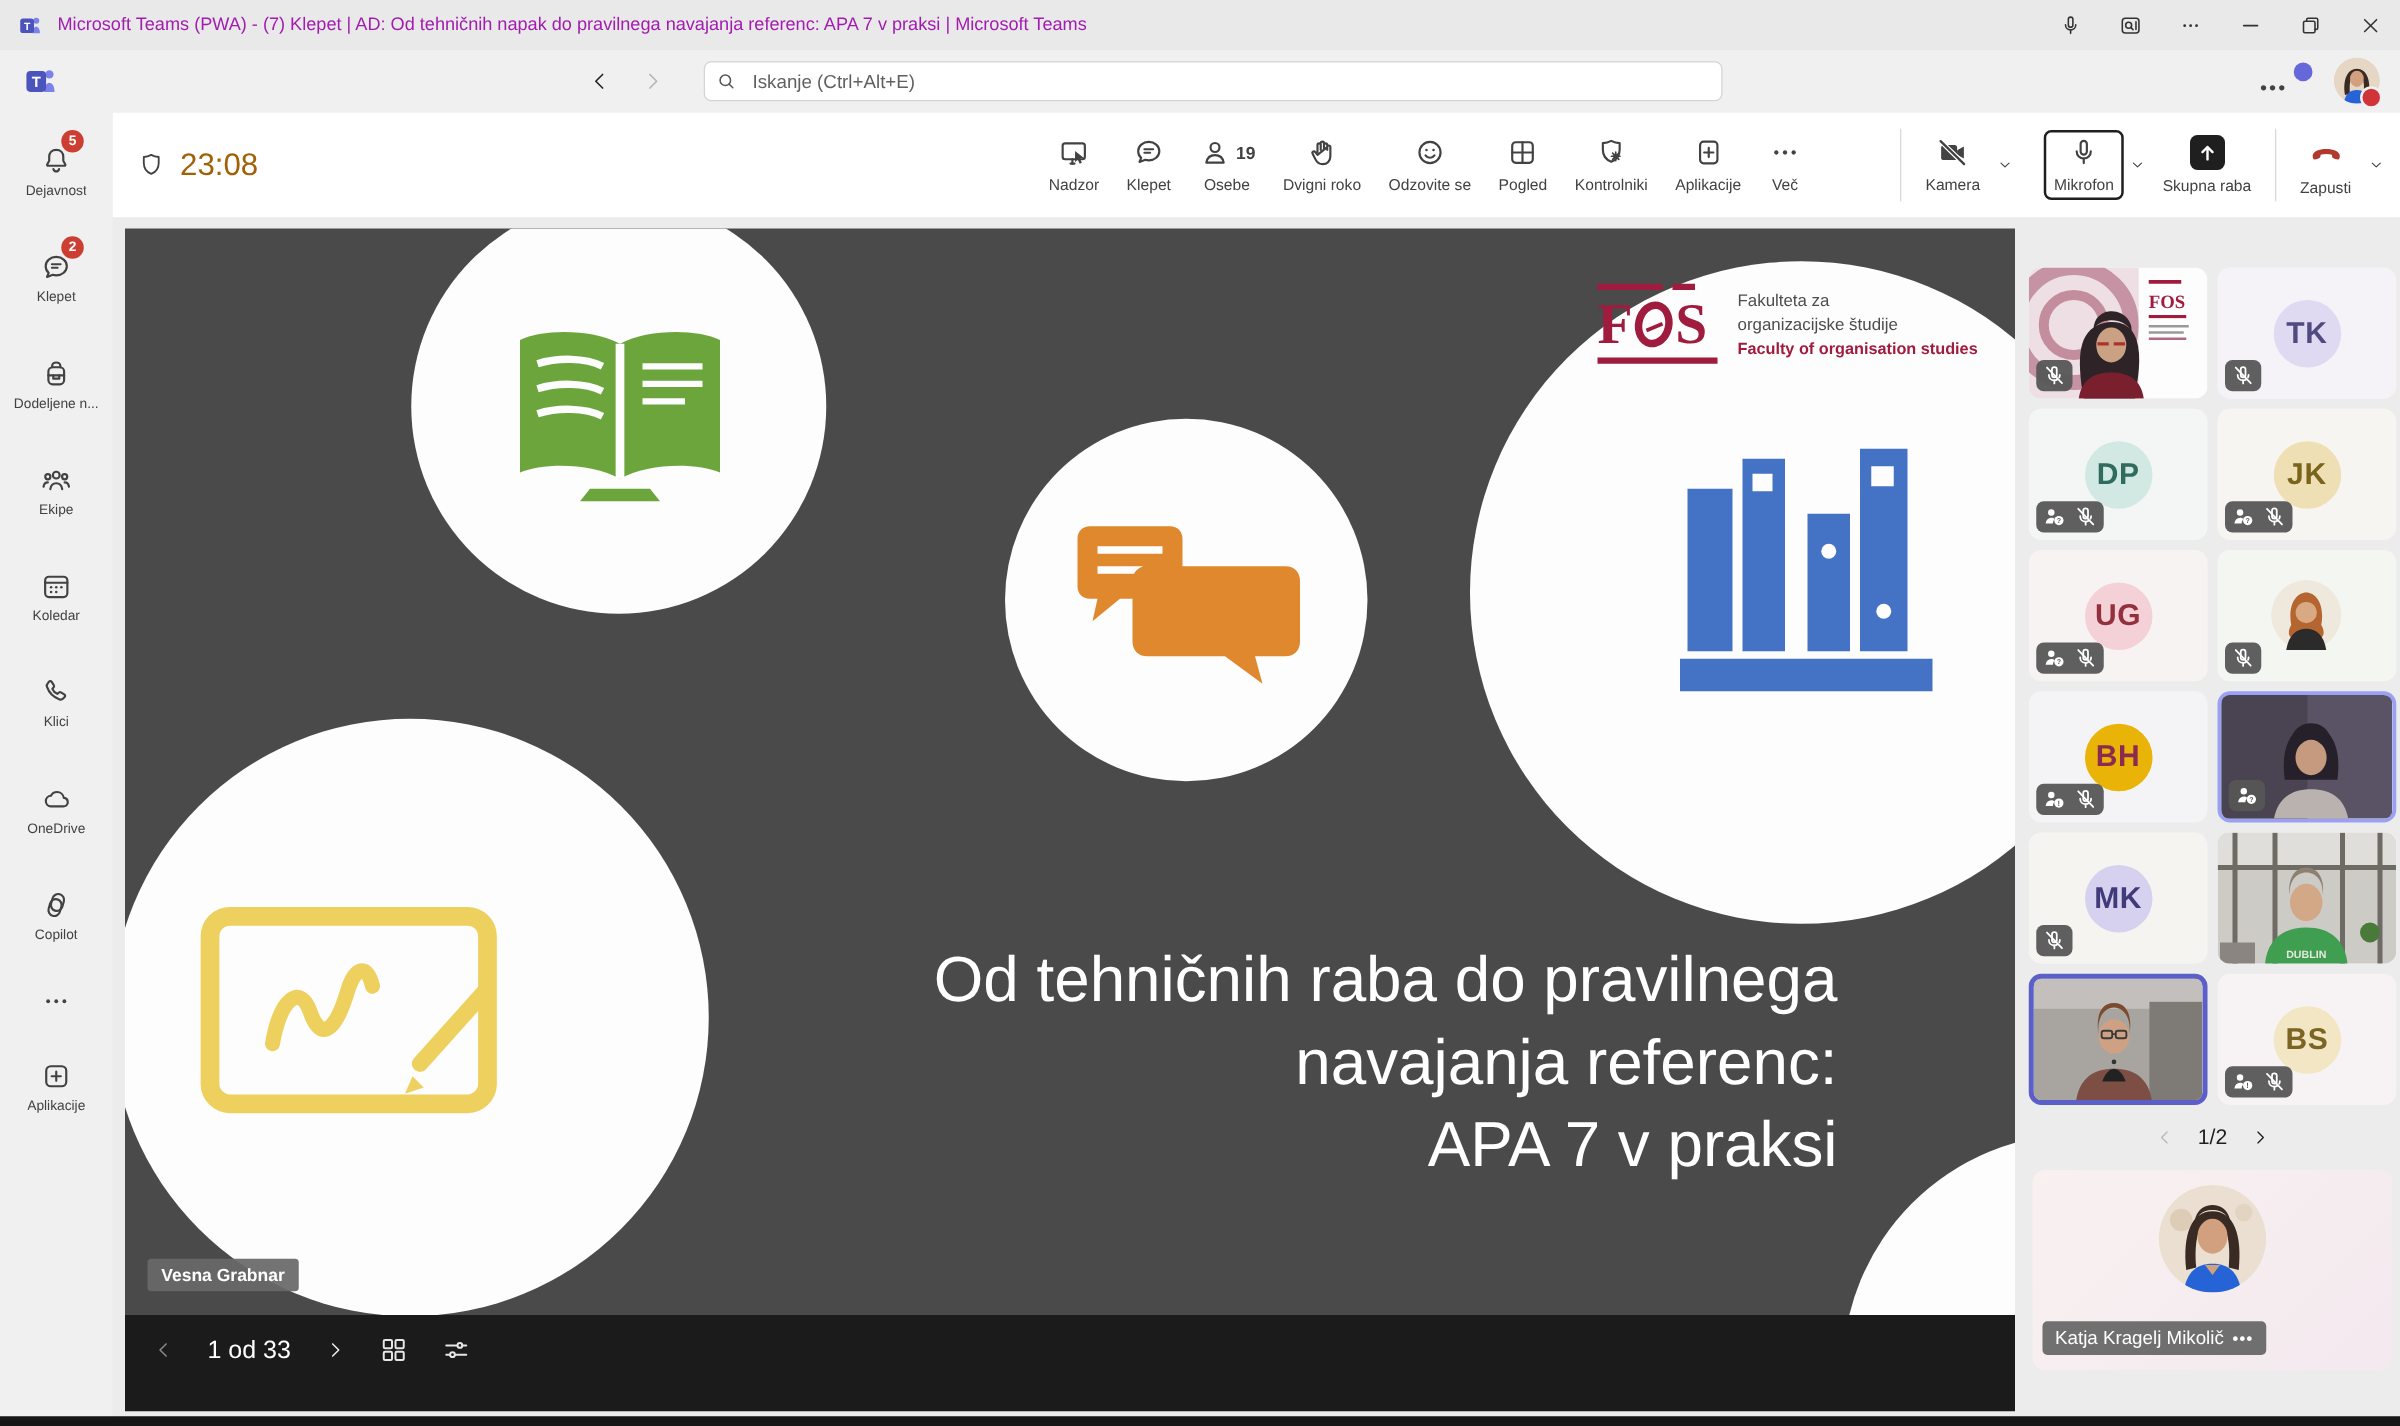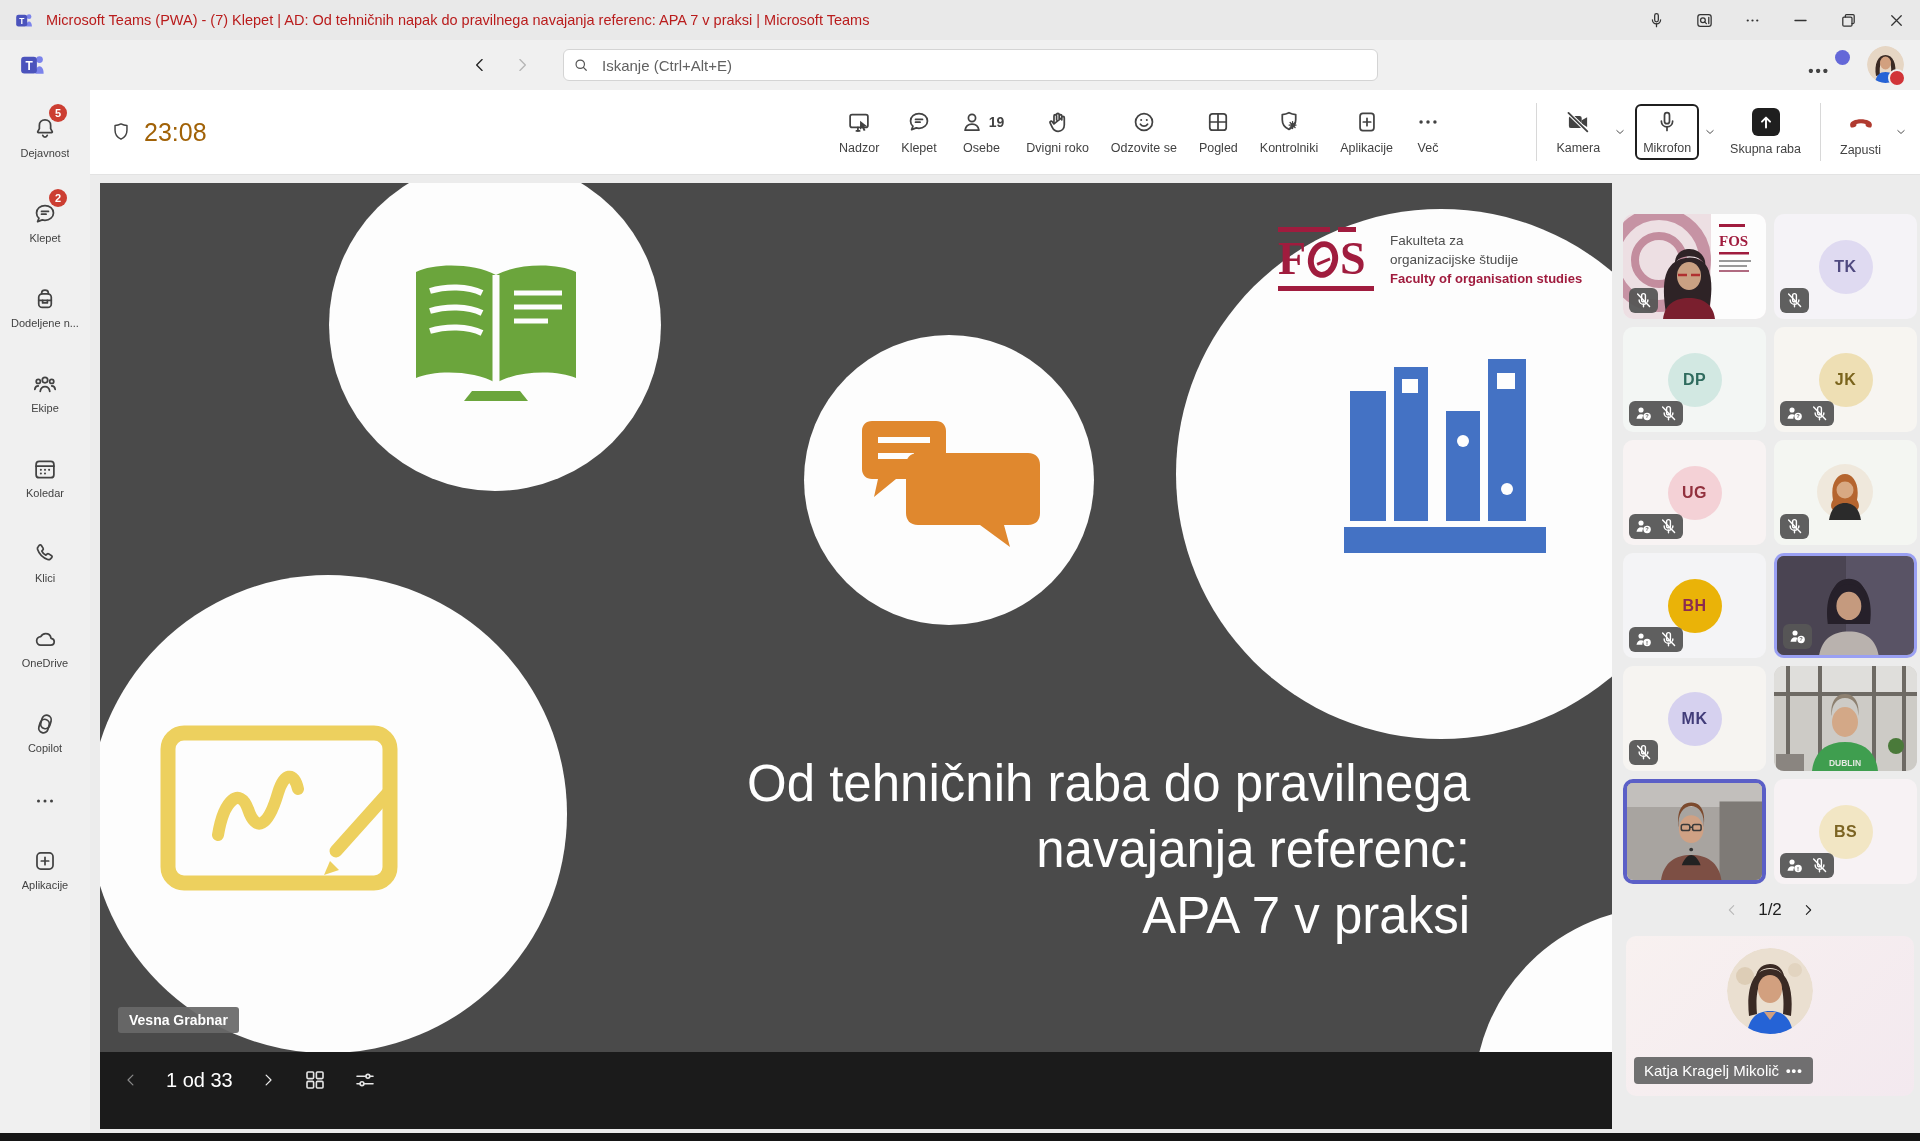--- a/index.html
+++ b/index.html
@@ -6,21 +6,21 @@
   body{width:1920px;height:1141px;position:relative;overflow:hidden;
        background:#ececec;font-family:"Liberation Sans",sans-serif;color:#242424;}
   .icon{display:inline-block;width:26px;height:26px;color:inherit;}
   .icon svg{width:100%;height:100%;display:block;}
 
   
   .titlebar{position:absolute;left:0;top:0;right:0;height:40px;background:#e9e9e9;
             display:flex;align-items:center;z-index:30;}
   .tb-left{display:flex;align-items:center;gap:11px;padding-left:14px;min-width:0;}
   .tb-left .icon{width:21px;height:21px;}
-  .tb-title{font-size:14.5px;color:#b91c1c;white-space:nowrap;}
+  .tb-title{font-size:14.5px;color:#a21caf;white-space:nowrap;}
   .tb-right{margin-left:auto;display:flex;align-items:center;height:100%;}
   .tb-btn{width:48px;height:40px;display:flex;align-items:center;justify-content:center;color:#333;}
   .tb-btn .icon{width:19px;height:19px;}
 
   
   .appheader{position:absolute;left:0;top:40px;right:0;height:50px;background:#f0f0f0;z-index:29;}
   .ah-logo{position:absolute;left:18px;top:10px;width:30px;height:30px;}
   .ah-logo .icon{width:30px;height:30px;}
   .nav-chev{position:absolute;top:15px;width:20px;height:20px;color:#242424;}
   .nav-chev .icon{width:20px;height:20px;}
@@ -60,21 +60,21 @@
   .timer{font-size:25px;color:#a16207;}
   .meet-center{position:absolute;left:740px;top:0;height:84px;display:flex;align-items:center;gap:4px;}
   .meet-btn{display:flex;flex-direction:column;align-items:center;gap:6px;padding:4px 9px;color:#424242;}
   .meet-btn .lbl{font-size:12.5px;white-space:nowrap;}
   .osebe-row{display:flex;align-items:center;gap:4px;}
   .count{font-size:14px;font-weight:bold;}
   .meet-right{position:absolute;right:8px;top:0;height:84px;display:flex;align-items:center;}
   .vdiv{width:1px;height:58px;background:#d8d8d8;margin:0 10px;}
   .chev{width:14px;height:14px;color:#424242;margin:0 4px;}
   .chev svg{width:100%;height:100%;}
-  .mic-box{border:2px solid #1f1f1f;border-radius:6px;padding:3px 6px;margin-left:4px;}
+  .mic-box{border:2px solid #1f1f1f;border-radius:6px;padding:3px 6px;margin-left:20px;}
   .share-ic{width:28px;height:28px;background:#1f1f1f;border-radius:6px;display:flex;
             align-items:center;justify-content:center;}
   .share-ic .icon{width:22px;height:22px;}
   .leave-btn .icon{color:#b03a2f;width:30px;height:30px;}
 
   
   .presentation{position:absolute;left:100px;top:183px;width:1512px;height:946px;background:#1b1b1b;}
   .slide{position:absolute;left:0;top:0;width:1512px;height:869px;background:#4a4a4a;overflow:hidden;}
   .circle{position:absolute;border-radius:50%;background:#fdfdfd;}
   .c1{left:229px;top:-24px;width:332px;height:332px;}
@@ -118,21 +118,21 @@
 
   
   .participants{position:absolute;left:1623px;top:183px;width:294px;bottom:0;}
   .tilegrid{display:flex;flex-wrap:wrap;gap:8px;padding-top:31px;}
   .tile{width:143px;height:105px;border-radius:10px;position:relative;overflow:hidden;
         box-sizing:border-box;background:#f4f2f4;}
   .b-speak{border:3px solid #9aa0f3;}
   .b-self{border:4px solid #5b5fc7;}
   .avatar-circle{position:absolute;left:50%;top:50%;transform:translate(-50%,-50%);
                  width:54px;height:54px;border-radius:50%;display:flex;align-items:center;
-                 justify-content:center;font-size:16px;font-weight:bold;letter-spacing:.5px;}
+                 justify-content:center;font-size:24px;font-weight:bold;letter-spacing:.5px;}
   .video-fill{position:absolute;inset:0;}
   .video-fill svg{width:100%;height:100%;display:block;}
   .pill{position:absolute;left:6px;bottom:6px;background:rgba(86,86,86,.95);border-radius:6px;
         padding:3px 5px;display:flex;align-items:center;gap:6px;}
   .pill .icon{width:19px;height:19px;color:#fff;}
   .pager{height:52px;display:flex;align-items:center;justify-content:center;gap:18px;}
   .pg-chev{width:16px;height:16px;}
   .pg-chev svg{width:100%;height:100%;}
   .pg-prev{color:#b8b8b8;}
   .pg-next{color:#1f1f1f;}

